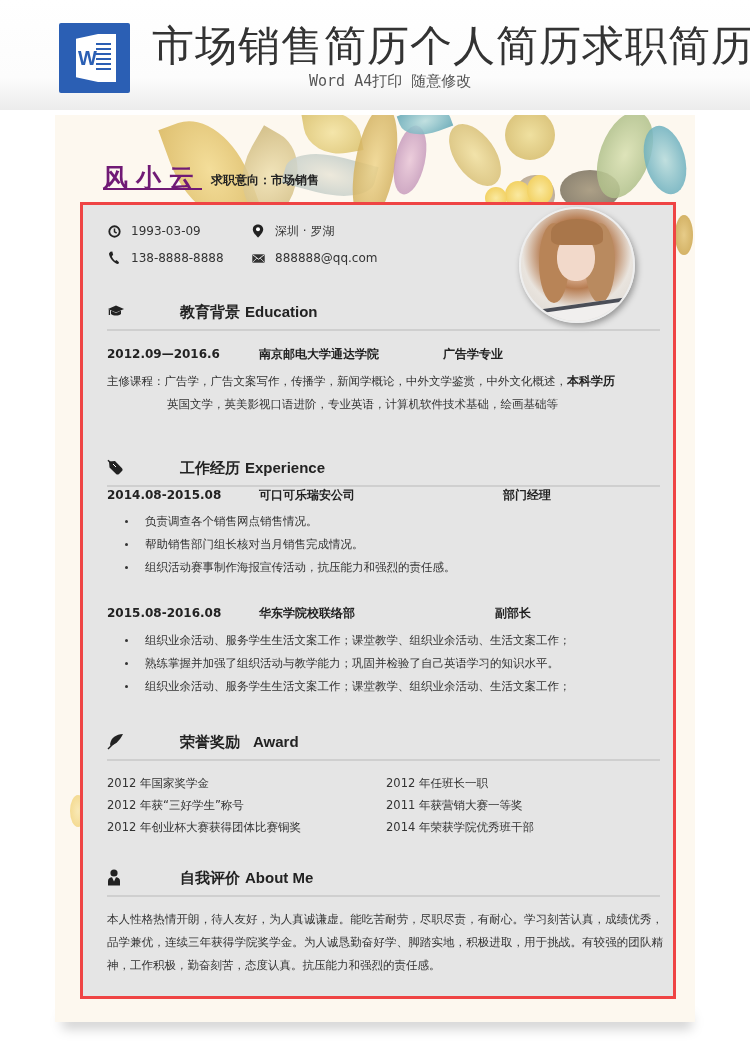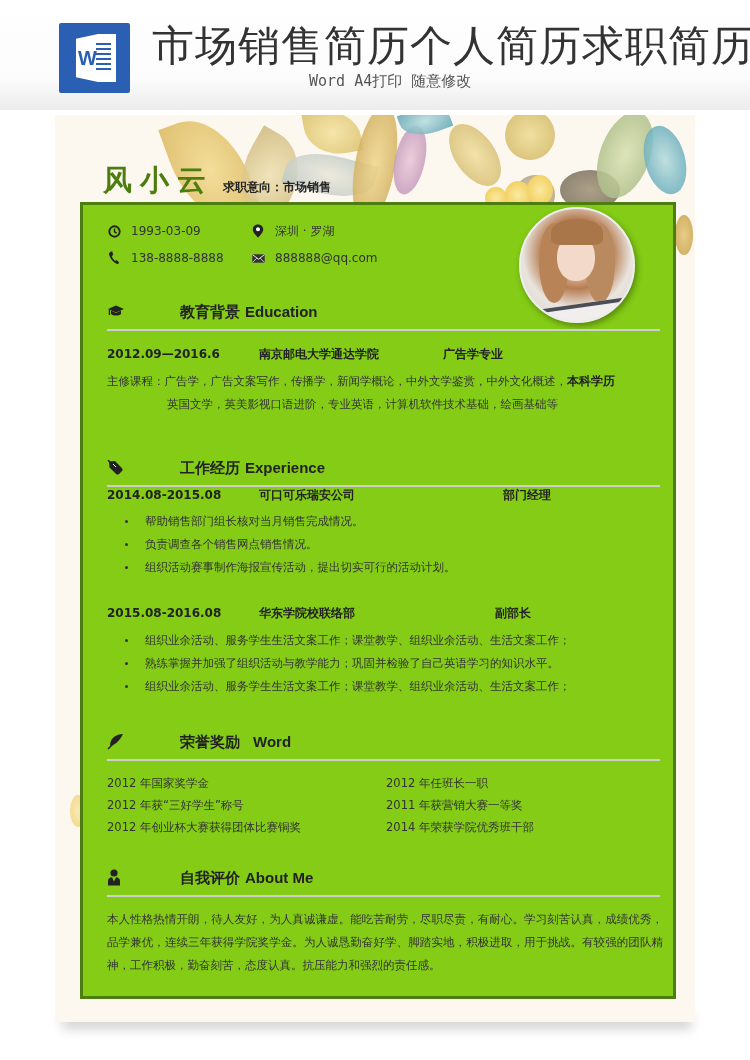--- a/index.html
+++ b/index.html
@@ -52,32 +52,32 @@
     .page {
       position: absolute; left: 55px; top: 115px; width: 640px; height: 907px;
       background: #fdf8ef;
       overflow: hidden;
     }
     
     .leaf { position: absolute; border-radius: 0 70% 0 70%; opacity: 0.85; }
     .berry { position: absolute; border-radius: 50%; }
     .name-block { position: absolute; left: 48px; top: 46px; }
     .person-name {
-      font-size: 29px; font-weight: bold; letter-spacing: 8px; color: #4d7c0f;
-      display: inline-block; vertical-align: bottom;
+      font-size: 25px; font-weight: bold; letter-spacing: 8px; color: #701a75;
+      display: inline-block; vertical-align: bottom; text-decoration: underline;
     }
     .job-intent {
       display: inline-block; font-size: 12px; font-weight: bold; color: #222;
       vertical-align: bottom; margin-left: 4px; margin-bottom: 5px;
     }
     
     .card {
       position: absolute; left: 25px; top: 87px; width: 596px; height: 797px;
-      background: #84cc16;
-      border: 3px solid #4d7c0f;
+      background: #e5e5e5;
+      border: 3px solid #ef4444;
     }
     .info-row {
       position: absolute; font-size: 12px; color: #333; line-height: 16px;
       display: flex; align-items: center;
     }
     .info-row .ic { width: 14px; height: 14px; margin-right: 10px; display: inline-flex; align-items: center; justify-content: center; }
     .avatar {
       position: absolute; left: 436px; top: 2px; width: 116px; height: 116px;
       border-radius: 50%;
       background: radial-gradient(circle at 50% 40%, #f5ddd0 0%, #e8c2a8 22%, #b77d52 40%, #e9e4de 62%, #d7d2cc 100%);
@@ -243,23 +243,23 @@
       <span class="zh">工作经历</span>
       <span class="en">Experience</span>
     </div>
 
     <div class="row-bold" style="top:282px;width:540px;height:16px;">
       <span style="left:0;">2014.08-2015.08</span>
       <span style="left:152px;">可口可乐瑞安公司</span>
       <span style="left:396px;">部门经理</span>
     </div>
     <ul class="bullets" style="top:305px;">
+      <li>负责调查各个销售网点销售情况。</li>
       <li>帮助销售部门组长核对当月销售完成情况。</li>
-      <li>负责调查各个销售网点销售情况。</li>
-      <li>组织活动赛事制作海报宣传活动，提出切实可行的活动计划。</li>
+      <li>组织活动赛事制作海报宣传活动，抗压能力和强烈的责任感。</li>
     </ul>
 
     <div class="row-bold" style="top:400px;width:540px;height:16px;">
       <span style="left:0;">2015.08-2016.08</span>
       <span style="left:152px;">华东学院校联络部</span>
       <span style="left:388px;">副部长</span>
     </div>
     <ul class="bullets" style="top:424px;">
       <li>组织业余活动、服务学生生活文案工作；课堂教学、组织业余活动、生活文案工作；</li>
       <li>熟练掌握并加强了组织活动与教学能力；巩固并检验了自己英语学习的知识水平。</li>
@@ -267,21 +267,21 @@
     </ul>
 
     <div class="section-head" style="top:526px;">
       <span class="sh-icon">
         <svg width="17" height="17" viewBox="0 0 17 17">
             <path d="M16 1C9 1.5 4.2 4.5 3.2 10.5C3 11.8 3.4 12.8 3.4 12.8C8 11.8 12.5 8 16 1Z" fill="#222"></path>
             <path d="M1 16L9 8" stroke="#222" stroke-width="1.4"></path>
           </svg>
       </span>
       <span class="zh">荣誉奖励</span>
-      <span class="en" style="left:146px;">Word</span>
+      <span class="en" style="left:146px;">Award</span>
     </div>
     <div class="awards">
       <div class="a" style="left:0;top:0;">2012 年国家奖学金</div>
       <div class="a" style="left:279px;top:0;">2012 年任班长一职</div>
       <div class="a" style="left:0;top:22px;">2012 年获“三好学生”称号</div>
       <div class="a" style="left:279px;top:22px;">2011 年获营销大赛一等奖</div>
       <div class="a" style="left:0;top:44px;">2012 年创业杯大赛获得团体比赛铜奖</div>
       <div class="a" style="left:279px;top:44px;">2014 年荣获学院优秀班干部</div>
     </div>
 

